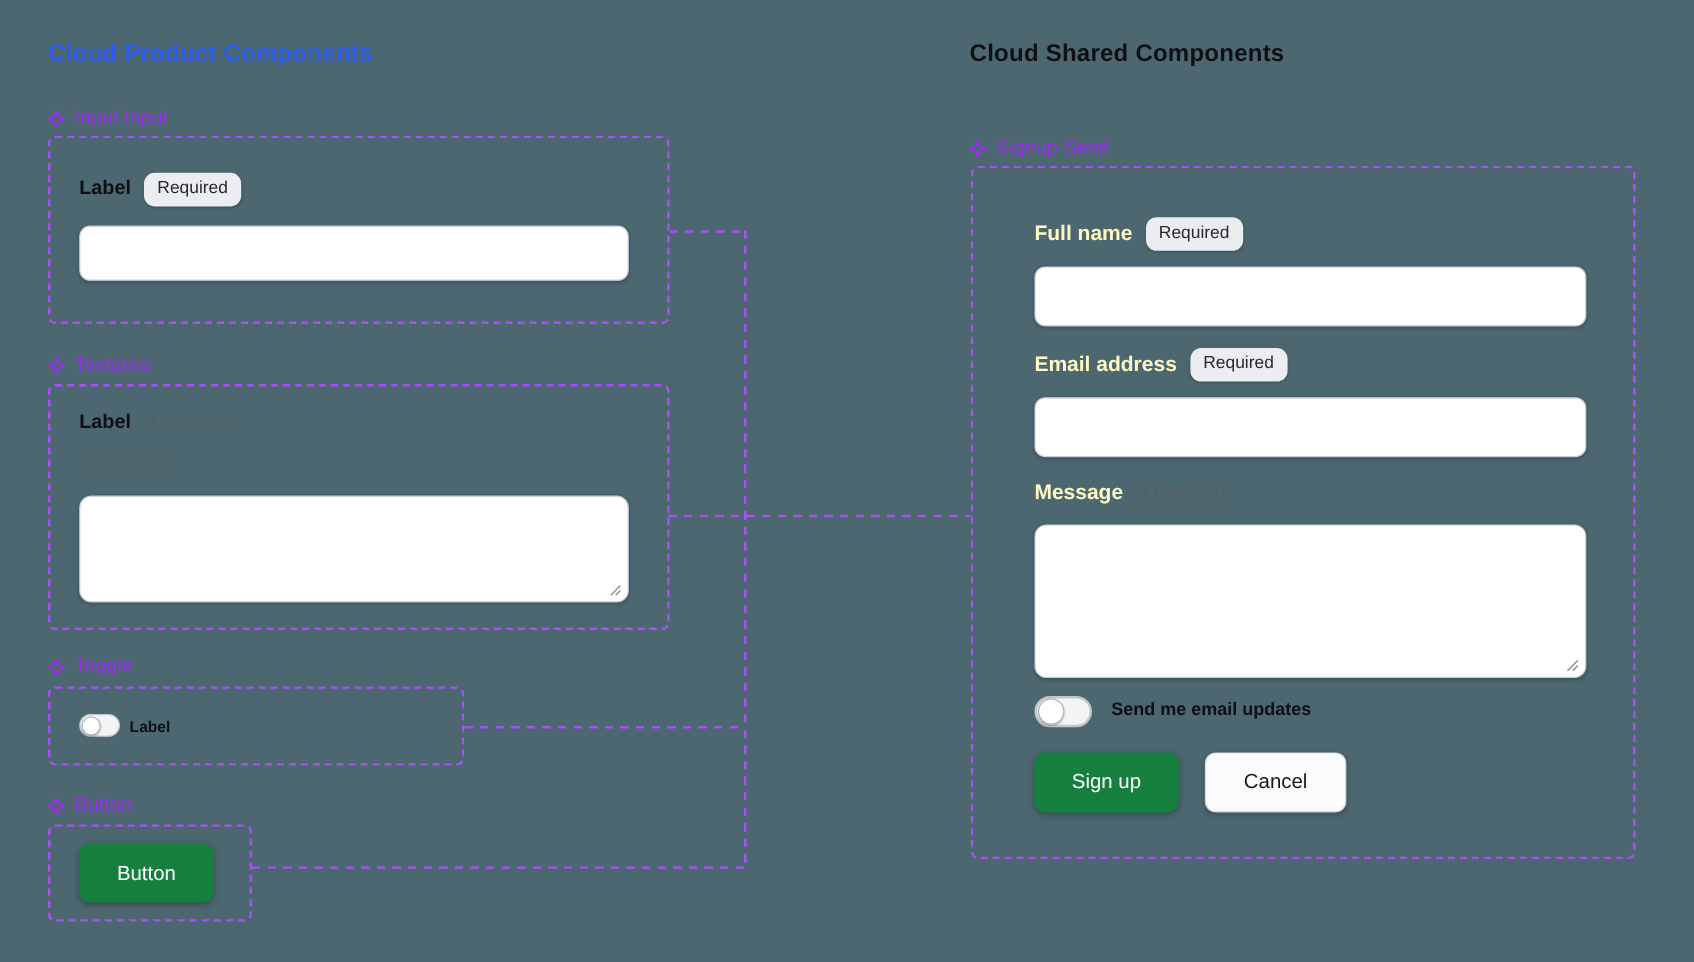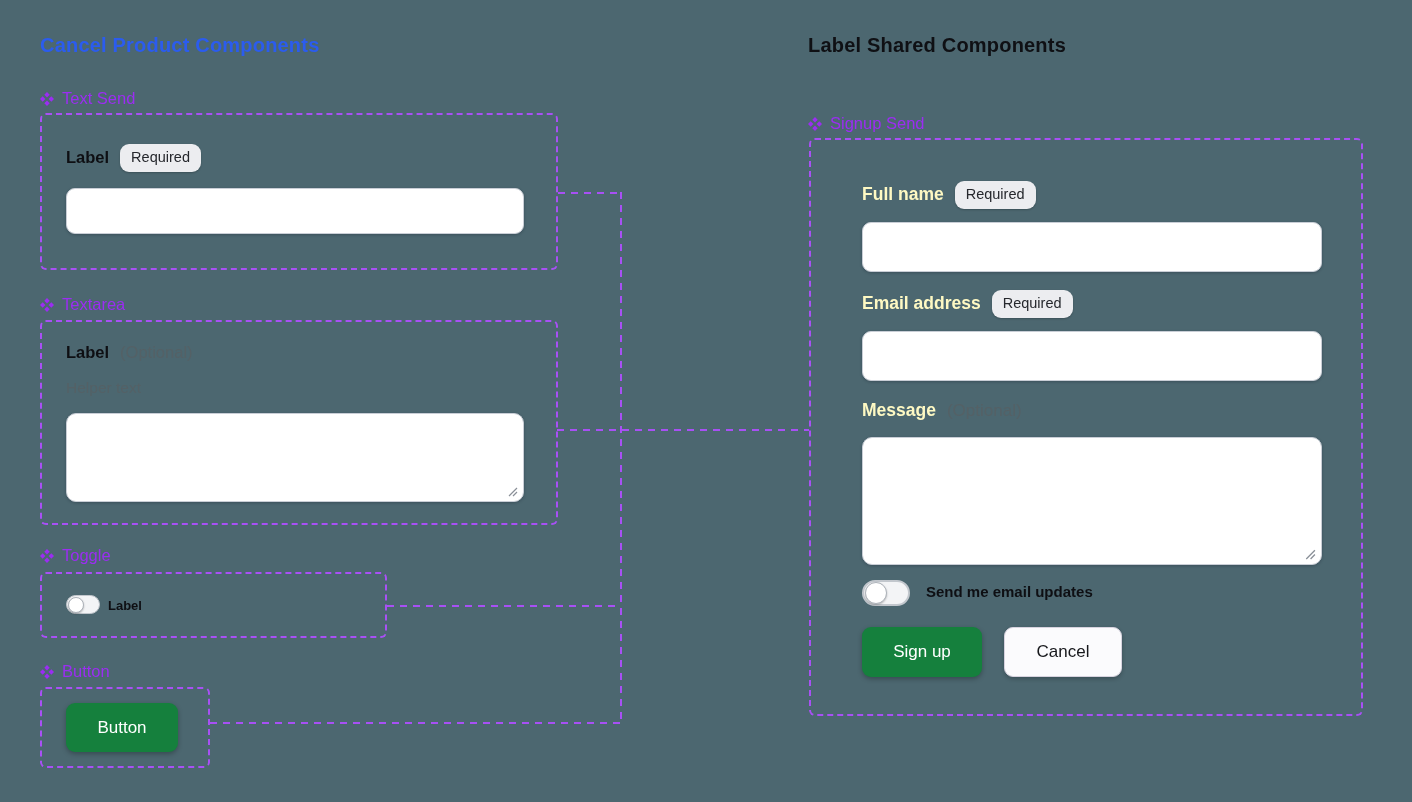--- a/index.html
+++ b/index.html
@@ -51,34 +51,34 @@
     position:absolute;background:#FBFBFD;color:#17181C;border:1px solid #D7D3DF;border-radius:9px;
     font-family:inherit;font-size:17px;font-weight:400;cursor:pointer;box-sizing:border-box;
     box-shadow:0 2px 4px rgba(0,0,0,.22);
   }
 </style>
 </head>
 <body>
 
 <div class="canvas">
 
-  <div class="page-title" style="left:40px;top:34px;color:#2B5CEE;">Cancel Product Components</div>
-  <div class="page-title" style="left:808px;top:34px;color:#0F1014;">Label Shared Components</div>
+  <div class="page-title" style="left:40px;top:34px;color:#2B5CEE;">Cloud Product Components</div>
+  <div class="page-title" style="left:808px;top:34px;color:#0F1014;">Cloud Shared Components</div>
 
   <div class="hline" style="left:558px;top:192px;width:63px;"></div>
   <div class="vline" style="left:620px;top:192px;height:532px;"></div>
   <div class="hline" style="left:557px;top:429px;width:252px;"></div>
   <div class="hline" style="left:387px;top:605px;width:233px;"></div>
   <div class="hline" style="left:210px;top:722px;width:411px;"></div>
 
   <div class="section-label" style="left:40px;top:89px;">
     <svg class="cmp-icon" width="14" height="14" viewBox="0 0 13 13">
       <path fill="#9B2DF2" d="M6.5 0 L9 2.5 L6.5 5 L4 2.5 Z M2.5 4 L5 6.5 L2.5 9 L0 6.5 Z M10.5 4 L13 6.5 L10.5 9 L8 6.5 Z M6.5 8 L9 10.5 L6.5 13 L4 10.5 Z"></path>
     </svg>
-    <span>Text Send</span>
+    <span>Input Input</span>
   </div>
 
   <div class="dash-box" style="left:40px;top:113px;width:518px;height:157px;"></div>
   <div class="label-row" style="left:66px;top:144px;">
     <span class="lbl">Label</span>
     <span class="badge">Required</span>
   </div>
   <div class="fld" style="left:66px;top:188px;width:458px;height:46px;"></div>
 
   <div class="section-label" style="left:40px;top:295px;">

